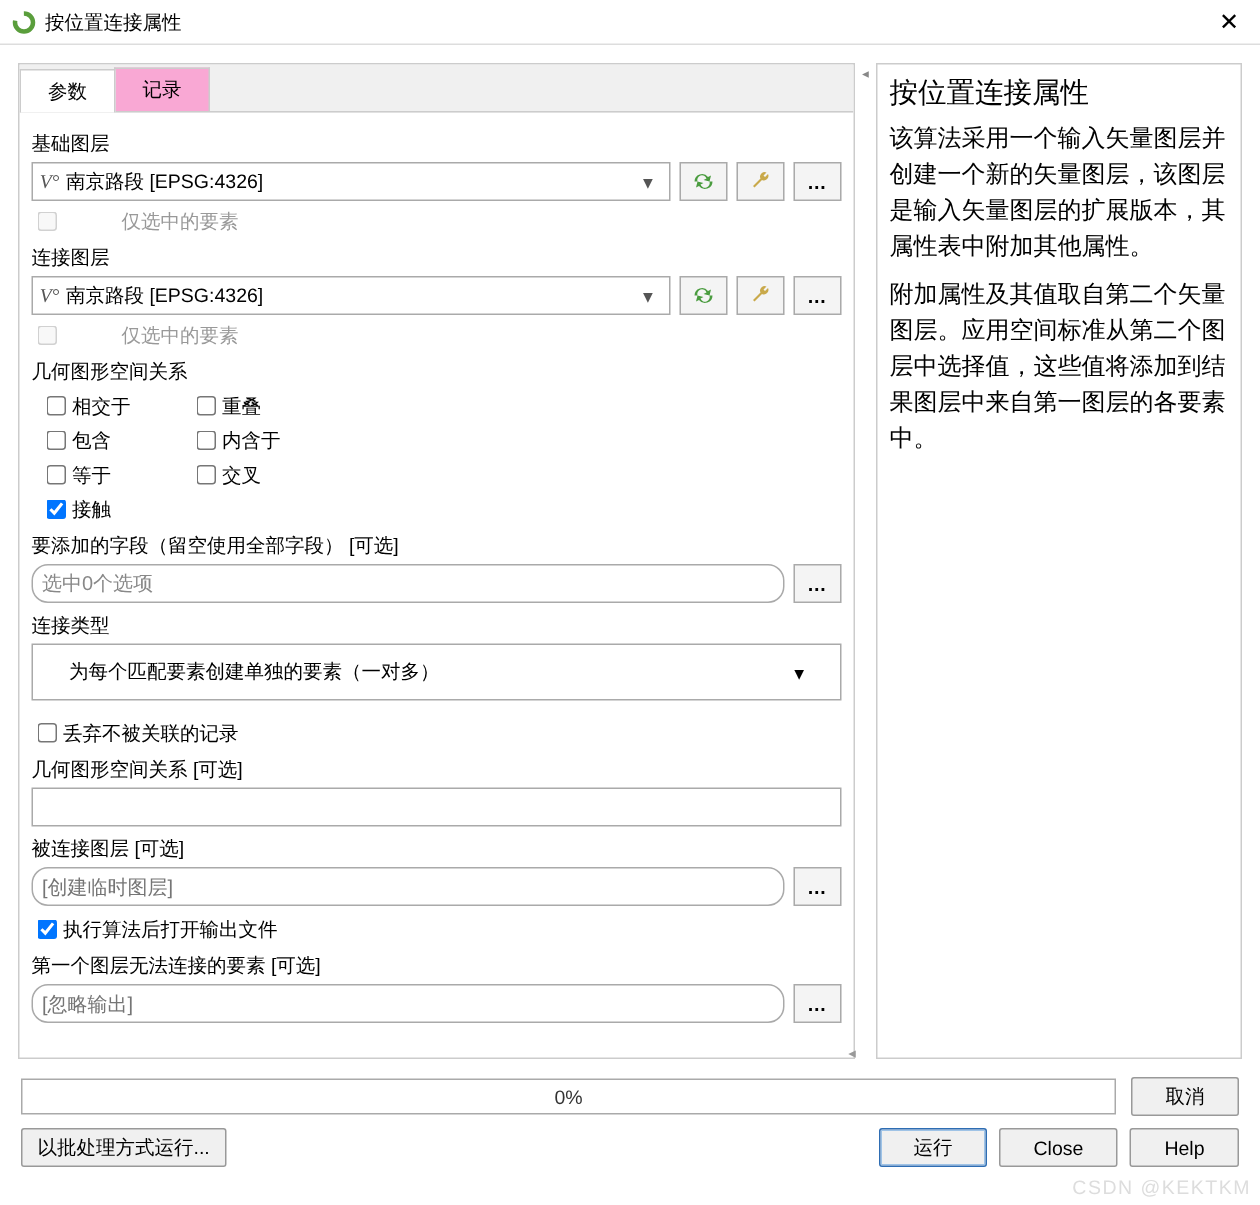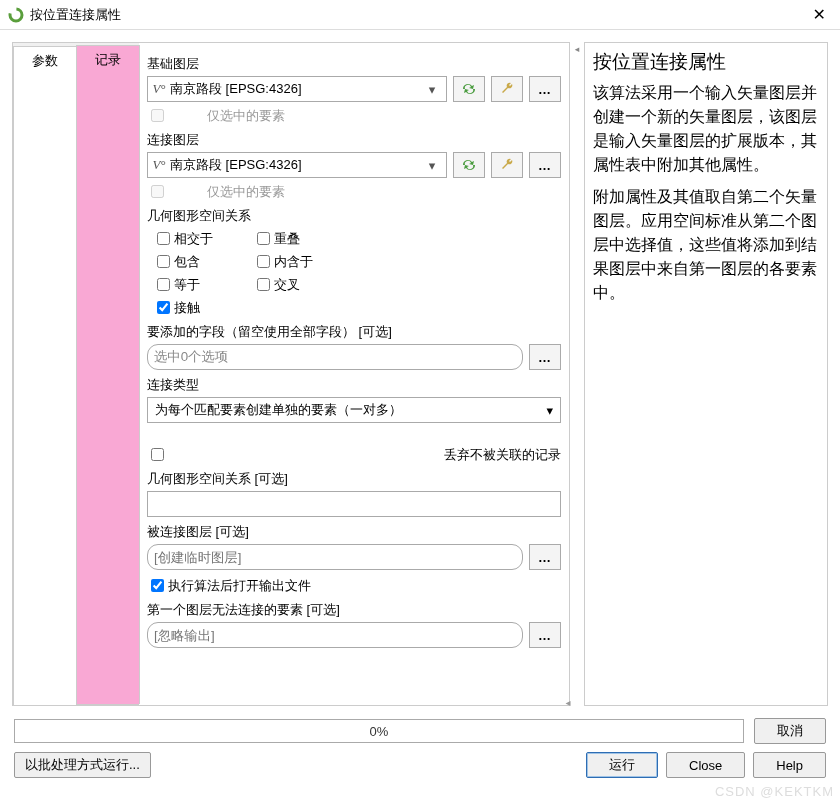--- a/index.html
+++ b/index.html
@@ -29,21 +29,21 @@
 .main {
   display: flex;
   height: 688px;
   padding: 12px;
   gap: 4px;
 }
 .left-panel {
   flex: 1;
   border: 1px solid #ccc;
   display: flex;
-  flex-direction: row;
+  flex-direction: column;
   overflow: hidden;
 }
 .tabs {
   display: flex;
   border-bottom: 1px solid #ccc;
   background: #f0f0f0;
 }
 .tab {
   padding: 5px 18px;
   border: 1px solid #ccc;
@@ -119,25 +119,25 @@
 }
 .text-input.disabled-look { color: #888; border-radius: 11px; }
 .input-row {
   display: flex;
   gap: 6px;
   align-items: center;
 }
 .input-row .text-input { flex: 1; }
 .select-full {
   width: 100%;
-  height: 26px;
-  border: 1px solid #aaa;
-  display: flex;
-  align-items: center;
-  padding: 0 7px;
+  height: 38px;
+  border: 1px solid #aaa;
+  display: flex;
+  align-items: center;
+  padding: 0 24px;
   background: #fff;
   justify-content: space-between;
 }
 .splitter {
   width: 6px;
   display: flex;
   flex-direction: column;
   align-items: center;
   justify-content: flex-start;
   gap: 700px;
@@ -318,21 +318,21 @@
         <input class="text-input disabled-look" readonly="" value="选中0个选项" style="">
         <div class="tool-btn ellipsis">…</div>
       </div>
 
       <div class="field-label">连接类型</div>
       <div class="select-full">
         <span>为每个匹配要素创建单独的要素（一对多）</span>
         <span>▾</span>
       </div>
 
-      <label class="check-row" style="margin-top:22px;justify-content:space-between;">
+      <label class="check-row" style="margin-top:12px;">
         <input type="checkbox" style="">
           <span>丢弃不被关联的记录</span>
       </label>
 
       <div class="field-label">几何图形空间关系 [可选]</div>
       <input class="text-input" style="">
 
       <div class="field-label">被连接图层 [可选]</div>
       <div class="input-row">
         <input class="text-input disabled-look" placeholder="[创建临时图层]" style="">

